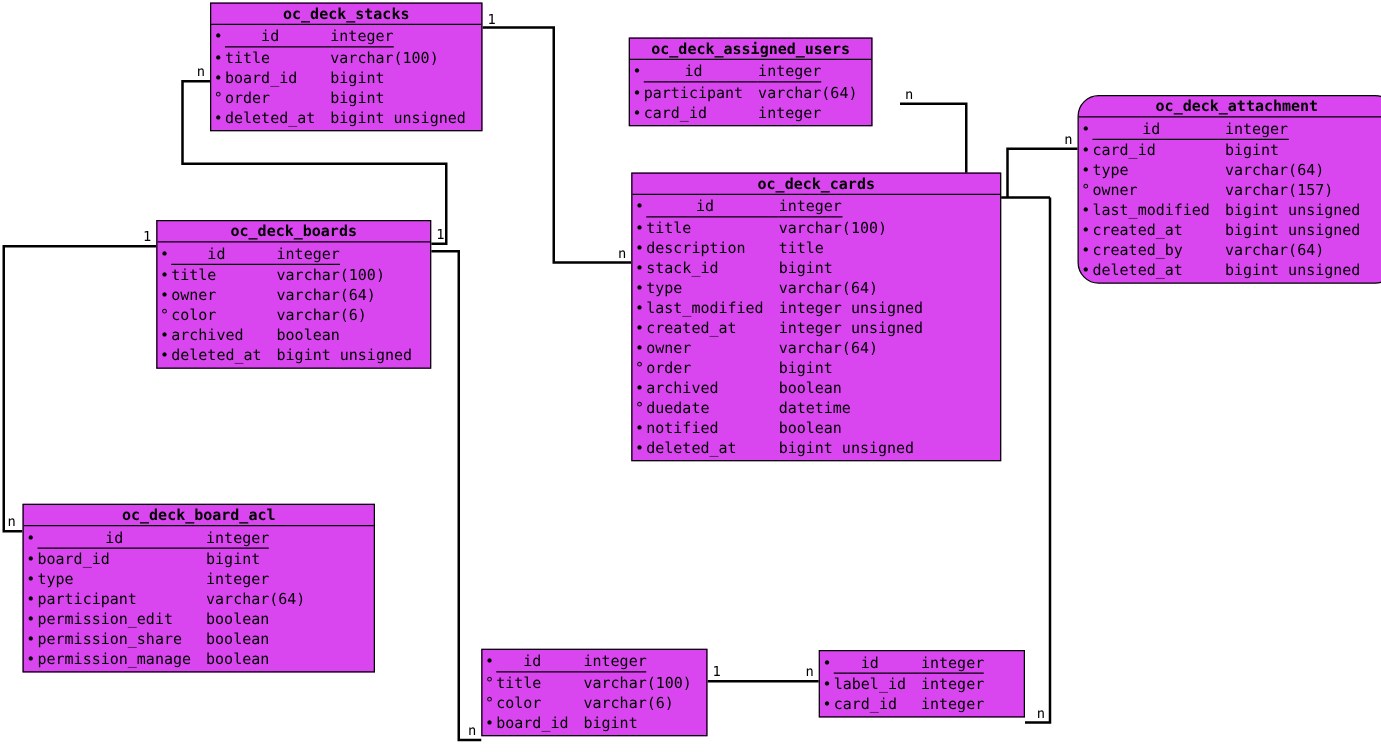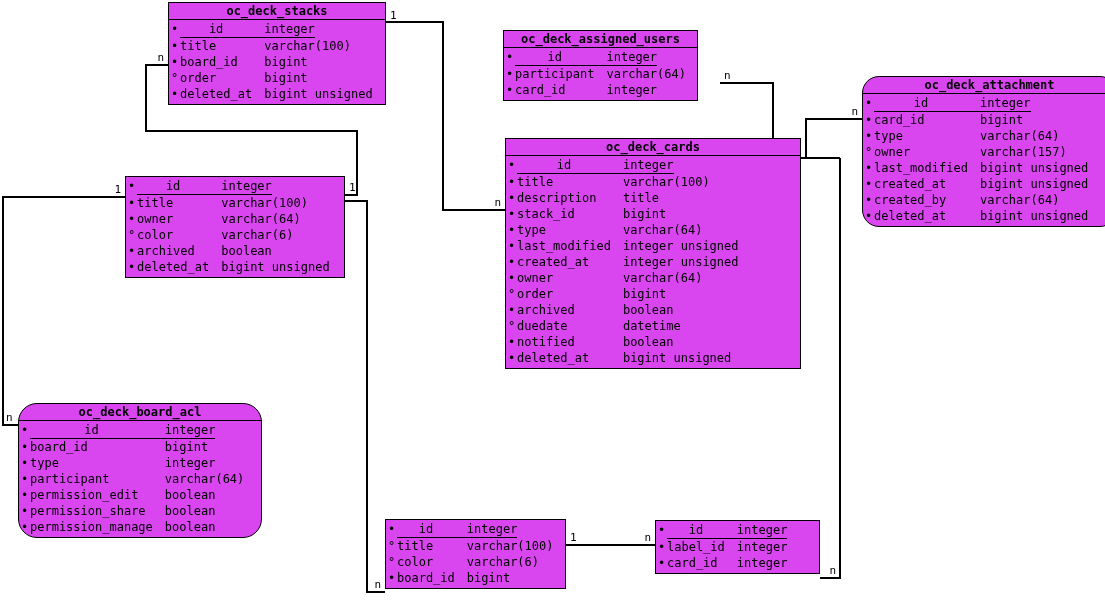--- a/index.html
+++ b/index.html
@@ -95,20 +95,21 @@
         <div class="row"><span class="cell marker">•</span><span class="cell cname">card_id</span><span class="cell ctype"><span class="t">bigint</span></span></div>
         <div class="row"><span class="cell marker">•</span><span class="cell cname">type</span><span class="cell ctype"><span class="t">varchar(64)</span></span></div>
         <div class="row"><span class="cell marker">°</span><span class="cell cname">owner</span><span class="cell ctype"><span class="t">varchar(157)</span></span></div>
         <div class="row"><span class="cell marker">•</span><span class="cell cname">last_modified</span><span class="cell ctype"><span class="t">bigint unsigned</span></span></div>
         <div class="row"><span class="cell marker">•</span><span class="cell cname">created_at</span><span class="cell ctype"><span class="t">bigint unsigned</span></span></div>
         <div class="row"><span class="cell marker">•</span><span class="cell cname">created_by</span><span class="cell ctype"><span class="t">varchar(64)</span></span></div>
         <div class="row"><span class="cell marker">•</span><span class="cell cname">deleted_at</span><span class="cell ctype"><span class="t">bigint unsigned</span></span></div>
       </div>
   </div>
     <div class="tbl" style="left: 125px; top: 176px; width: 220px;">
+    <div class="tbl-title">oc_deck_boards</div>
     <div class="tbl-body">
         <div class="row pk"><span class="cell marker">•</span><span class="cell cname">id</span><span class="cell ctype"><span class="t">integer</span></span></div>
         <div class="row"><span class="cell marker">•</span><span class="cell cname">title</span><span class="cell ctype"><span class="t">varchar(100)</span></span></div>
         <div class="row"><span class="cell marker">•</span><span class="cell cname">owner</span><span class="cell ctype"><span class="t">varchar(64)</span></span></div>
         <div class="row"><span class="cell marker">°</span><span class="cell cname">color</span><span class="cell ctype"><span class="t">varchar(6)</span></span></div>
         <div class="row"><span class="cell marker">•</span><span class="cell cname">archived</span><span class="cell ctype"><span class="t">boolean</span></span></div>
         <div class="row"><span class="cell marker">•</span><span class="cell cname">deleted_at</span><span class="cell ctype"><span class="t">bigint unsigned</span></span></div>
       </div>
   </div>
     <div class="tbl" style="left: 505px; top: 138px; width: 296px;">
@@ -122,21 +123,21 @@
         <div class="row"><span class="cell marker">•</span><span class="cell cname">last_modified</span><span class="cell ctype"><span class="t">integer unsigned</span></span></div>
         <div class="row"><span class="cell marker">•</span><span class="cell cname">created_at</span><span class="cell ctype"><span class="t">integer unsigned</span></span></div>
         <div class="row"><span class="cell marker">•</span><span class="cell cname">owner</span><span class="cell ctype"><span class="t">varchar(64)</span></span></div>
         <div class="row"><span class="cell marker">°</span><span class="cell cname">order</span><span class="cell ctype"><span class="t">bigint</span></span></div>
         <div class="row"><span class="cell marker">•</span><span class="cell cname">archived</span><span class="cell ctype"><span class="t">boolean</span></span></div>
         <div class="row"><span class="cell marker">°</span><span class="cell cname">duedate</span><span class="cell ctype"><span class="t">datetime</span></span></div>
         <div class="row"><span class="cell marker">•</span><span class="cell cname">notified</span><span class="cell ctype"><span class="t">boolean</span></span></div>
         <div class="row"><span class="cell marker">•</span><span class="cell cname">deleted_at</span><span class="cell ctype"><span class="t">bigint unsigned</span></span></div>
       </div>
   </div>
-    <div class="tbl" style="left: 18px; top: 403px; width: 244px; border-radius: 19px;">
+    <div class="tbl" style="left: 18px; top: 403px; width: 282px;">
     <div class="tbl-title">oc_deck_board_acl</div>
     <div class="tbl-body">
         <div class="row pk"><span class="cell marker">•</span><span class="cell cname">id</span><span class="cell ctype"><span class="t">integer</span></span></div>
         <div class="row"><span class="cell marker">•</span><span class="cell cname">board_id</span><span class="cell ctype"><span class="t">bigint</span></span></div>
         <div class="row"><span class="cell marker">•</span><span class="cell cname">type</span><span class="cell ctype"><span class="t">integer</span></span></div>
         <div class="row"><span class="cell marker">•</span><span class="cell cname">participant</span><span class="cell ctype"><span class="t">varchar(64)</span></span></div>
         <div class="row"><span class="cell marker">•</span><span class="cell cname">permission_edit</span><span class="cell ctype"><span class="t">boolean</span></span></div>
         <div class="row"><span class="cell marker">•</span><span class="cell cname">permission_share</span><span class="cell ctype"><span class="t">boolean</span></span></div>
         <div class="row"><span class="cell marker">•</span><span class="cell cname">permission_manage</span><span class="cell ctype"><span class="t">boolean</span></span></div>
       </div>

